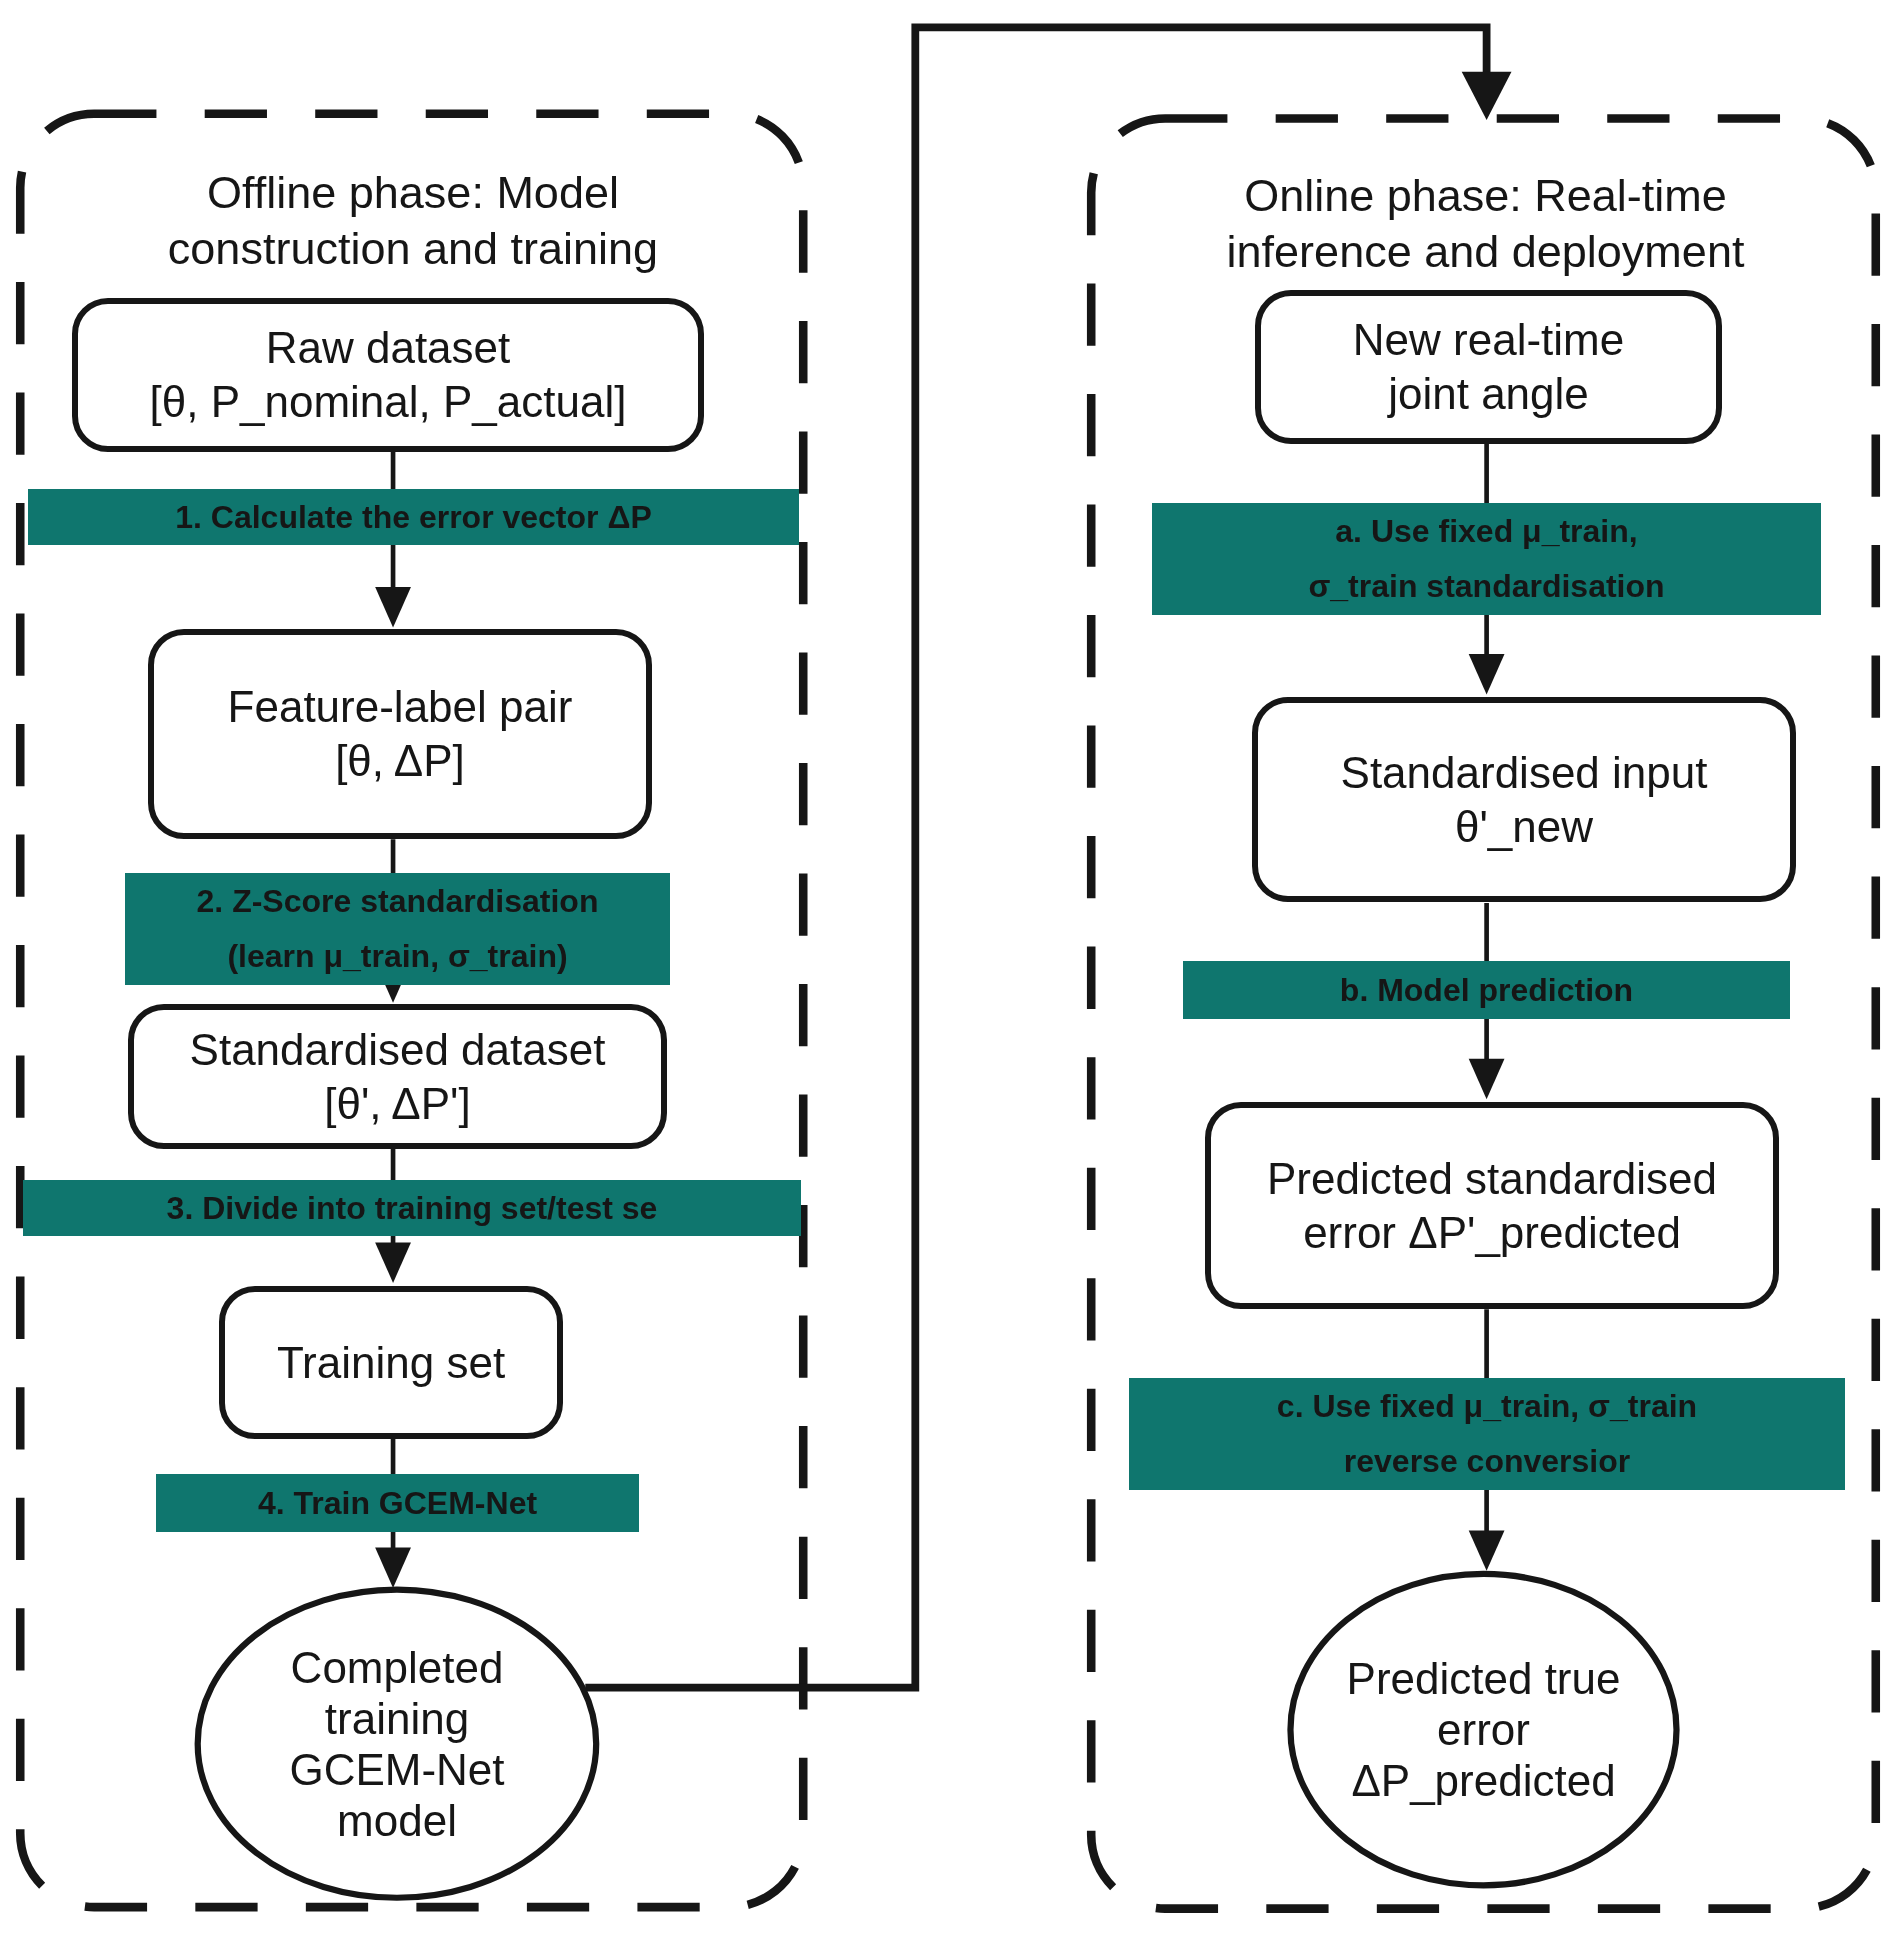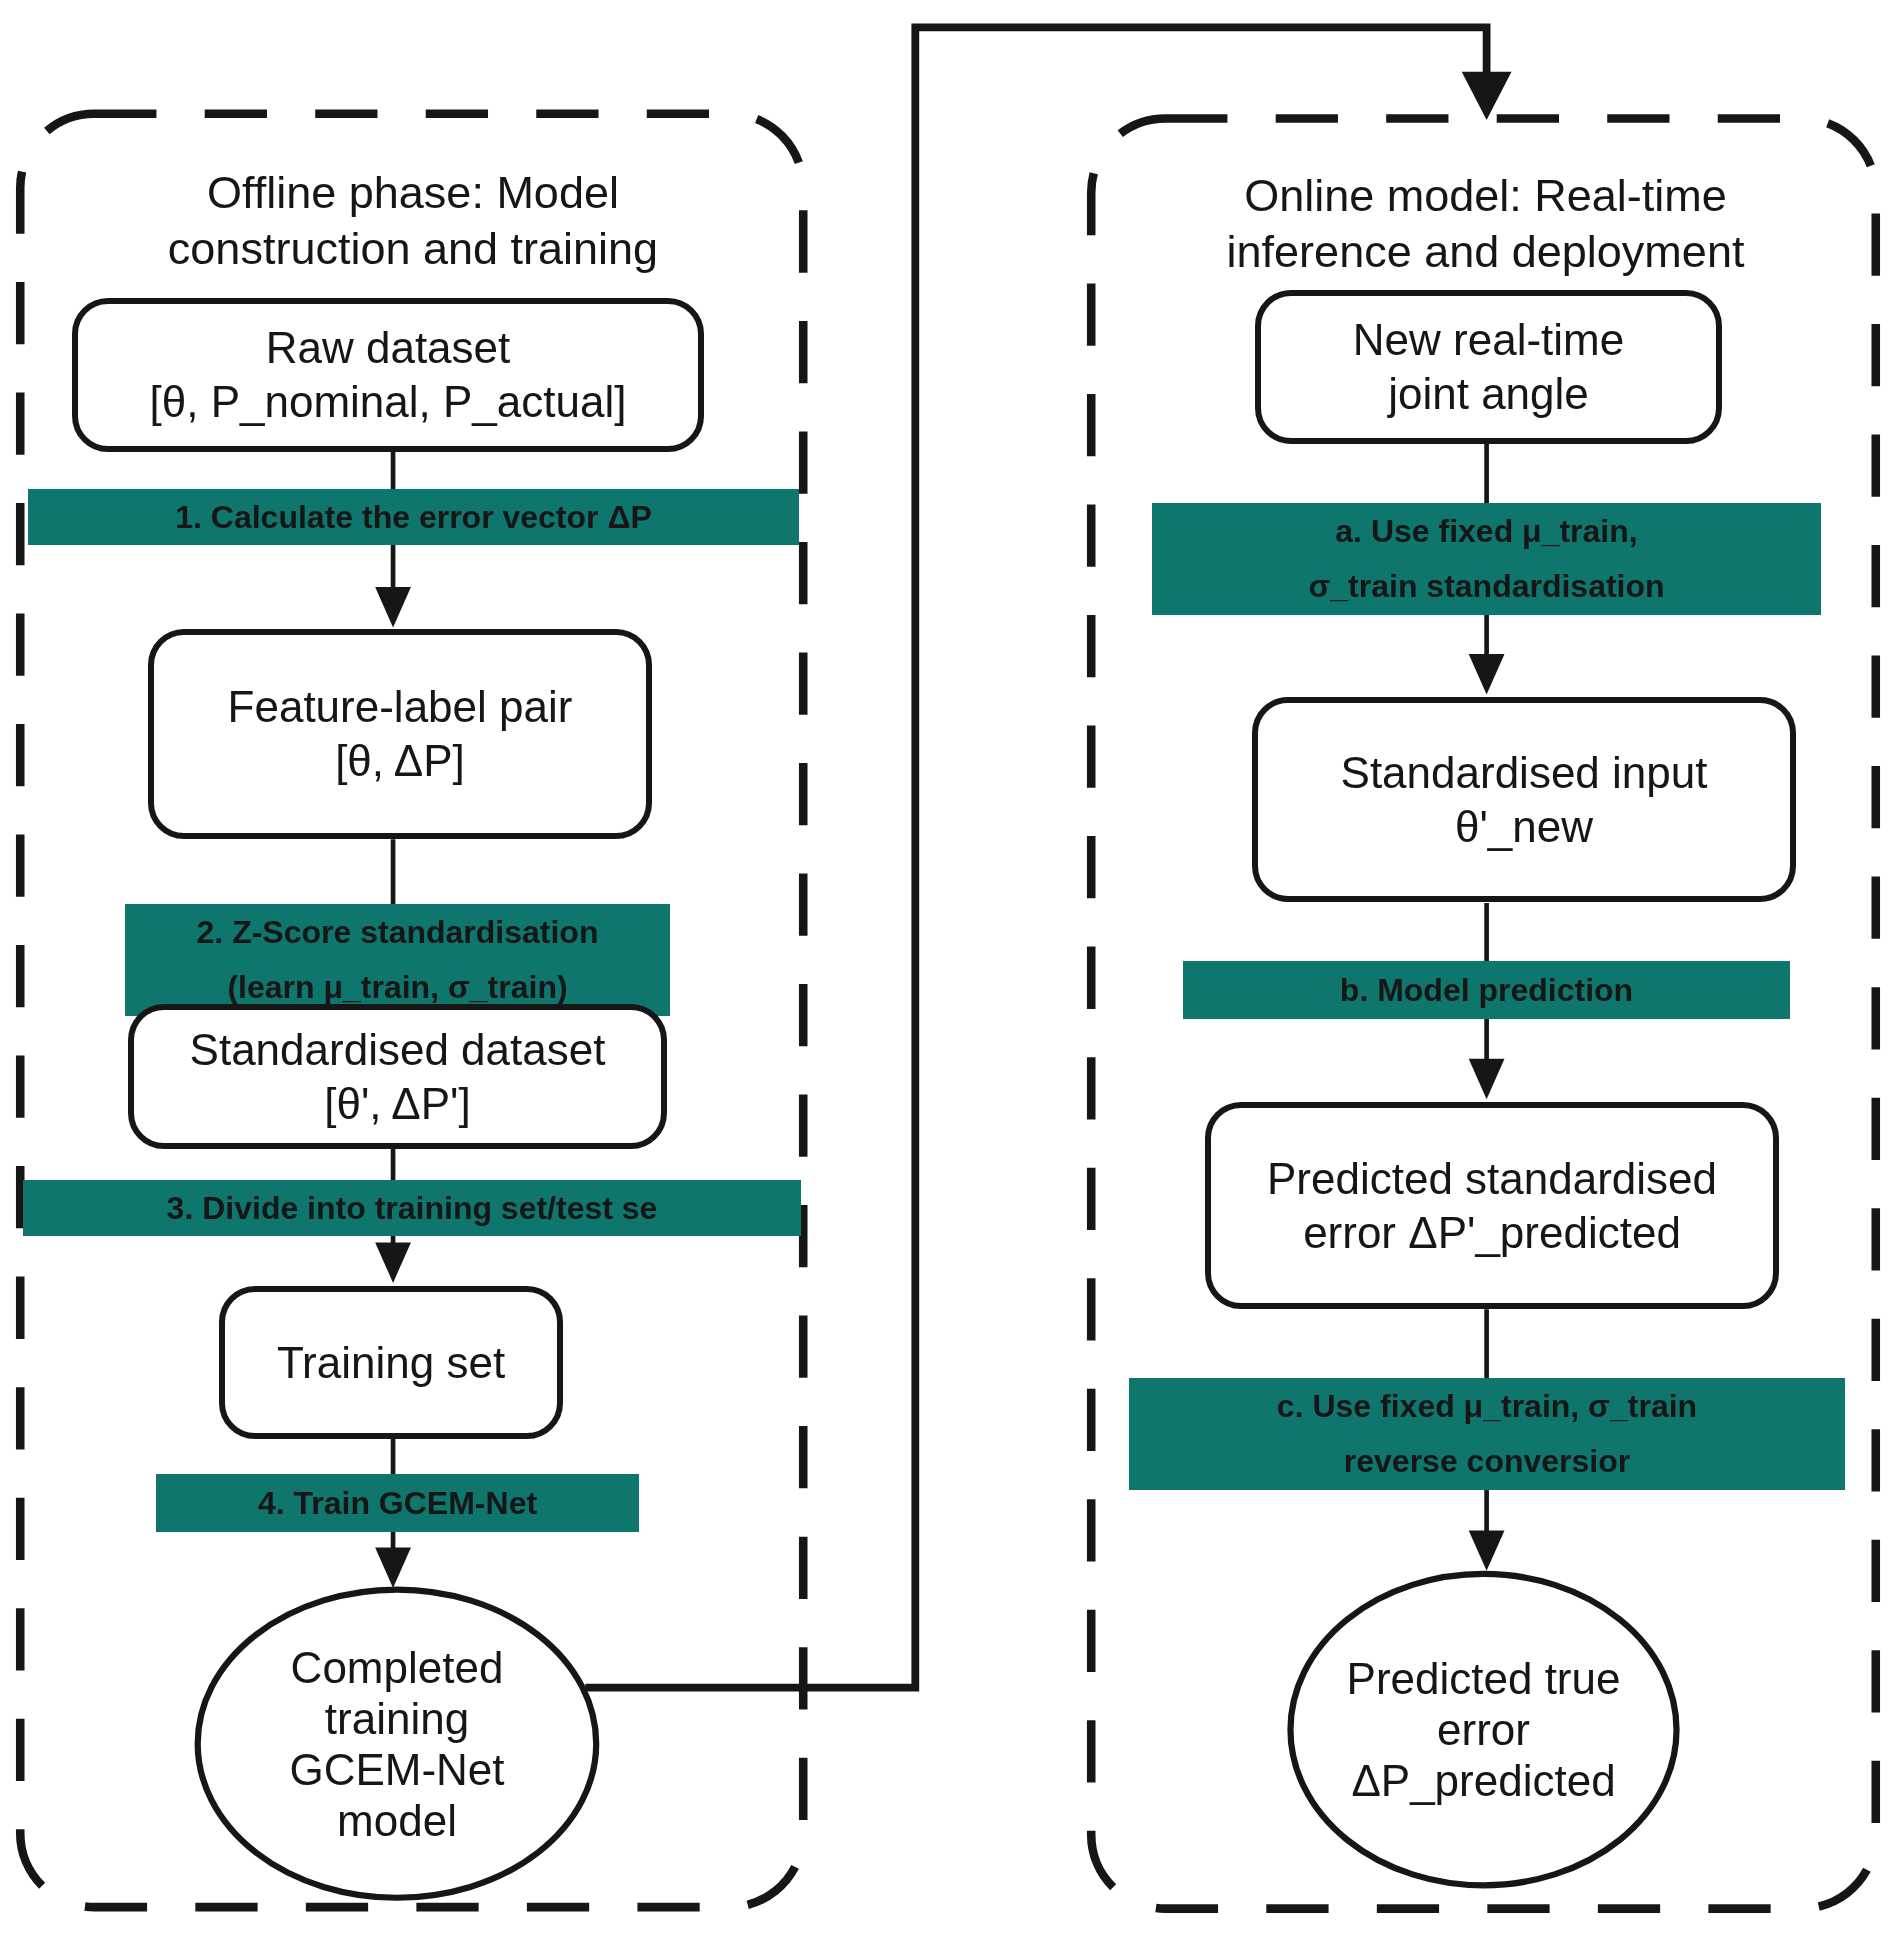--- a/index.html
+++ b/index.html
@@ -82,38 +82,38 @@
 construction and training</div>
 
   <div class="node" style="left:72px; top:286px; width:632px; height:154px;margin-top:12px;">Raw dataset
 [θ, P_nominal, P_actual]</div>
 
   <div class="step-label" style="left:28px; top:489px; width:771px; height:56px;">1. Calculate the error vector  ΔP</div>
 
   <div class="node" style="left:148px; top:629px; width:504px; height:210px;">Feature-label pair
 [θ, ΔP]</div>
 
-  <div class="step-label" style="left:125px; top:873px; width:545px; height:112px;margin-top:31px;">2. Z-Score standardisation
+  <div class="step-label" style="left:125px; top:873px; width:545px; height:112px;">2. Z-Score standardisation
 (learn μ_train, σ_train)</div>
 
   <div class="node" style="left:128px; top:1004px; width:539px; height:145px;">Standardised dataset
 [θ', ΔP']</div>
 
   <div class="step-label" style="left:23px; top:1180px; width:778px; height:56px;">3. Divide into training set/test se</div>
 
   <div class="node" style="left:219px; top:1286px; width:344px; height:153px;">Training set</div>
 
   <div class="step-label" style="left:156px; top:1474px; width:483px; height:58px;">4. Train GCEM-Net</div>
 
   <div class="ellipse-label" style="left:218px; top:1602px; width:358px; height:283px;">Completed
 training
 GCEM-Net
 model</div>
 
-  <div class="panel-title" style="left:1116px; top:168px; width:739px;">Online model: Real-time
+  <div class="panel-title" style="left:1116px; top:168px; width:739px;">Online phase: Real-time
 inference and deployment</div>
 
   <div class="node" style="left:1255px; top:290px; width:467px; height:154px;">New real-time
 joint angle</div>
 
   <div class="step-label" style="left:1152px; top:503px; width:669px; height:112px;">a. Use fixed μ_train,
 σ_train standardisation</div>
 
   <div class="node" style="left:1252px; top:697px; width:544px; height:205px;">Standardised input
 θ'_new</div>

